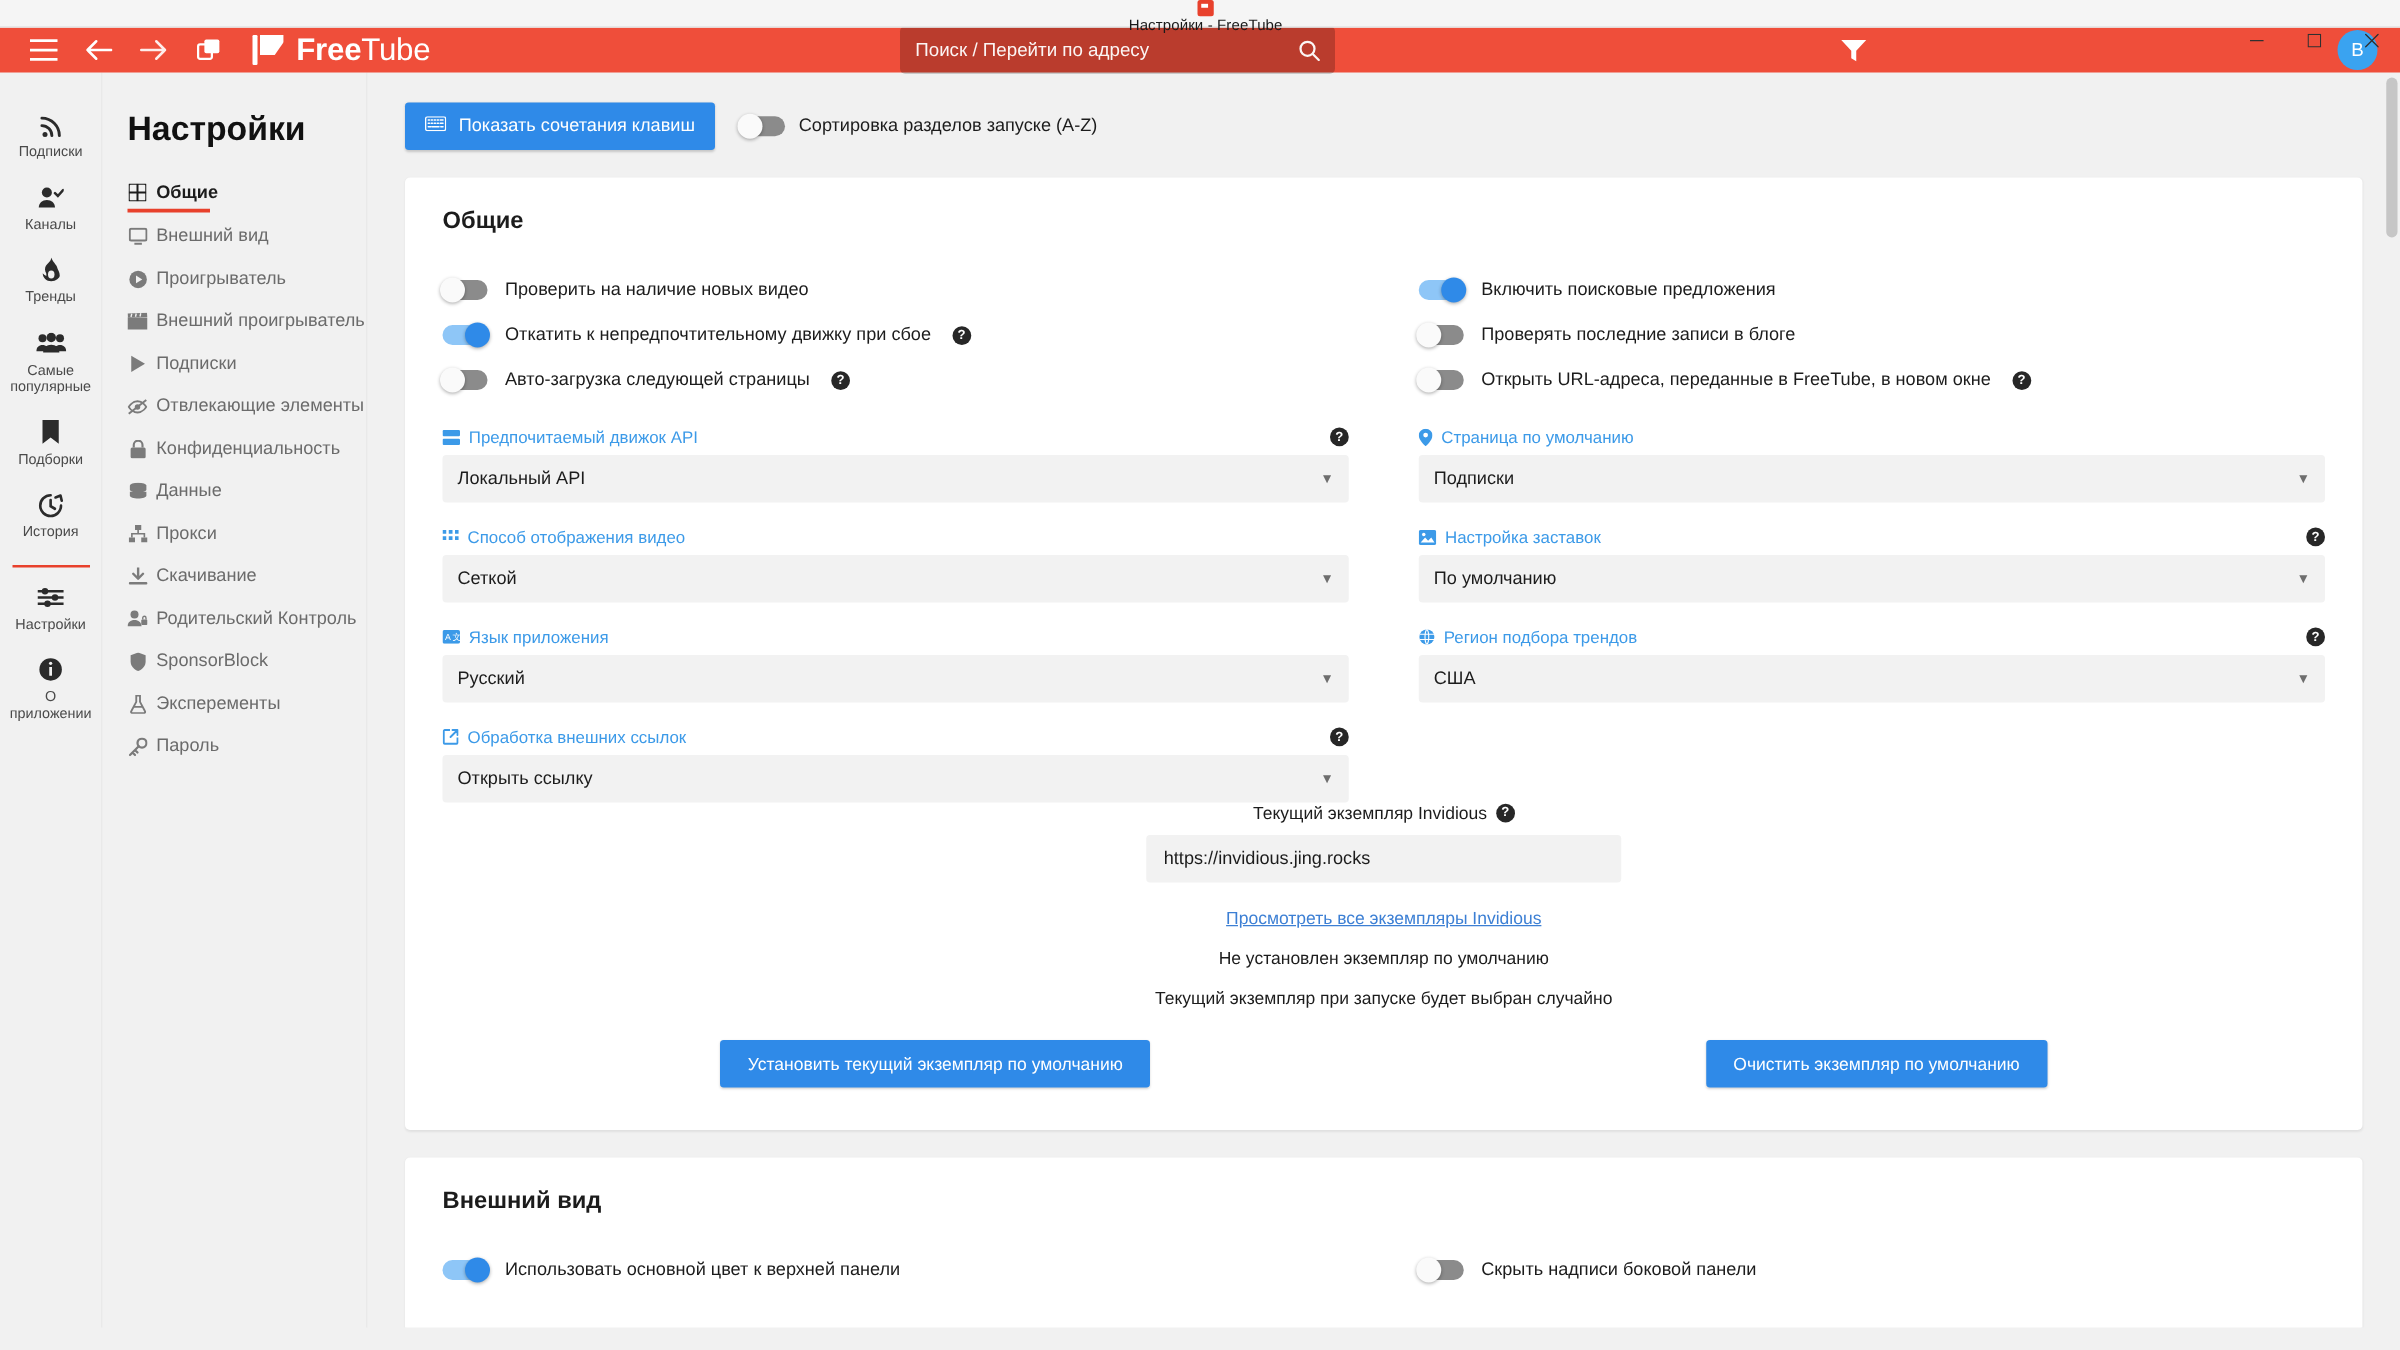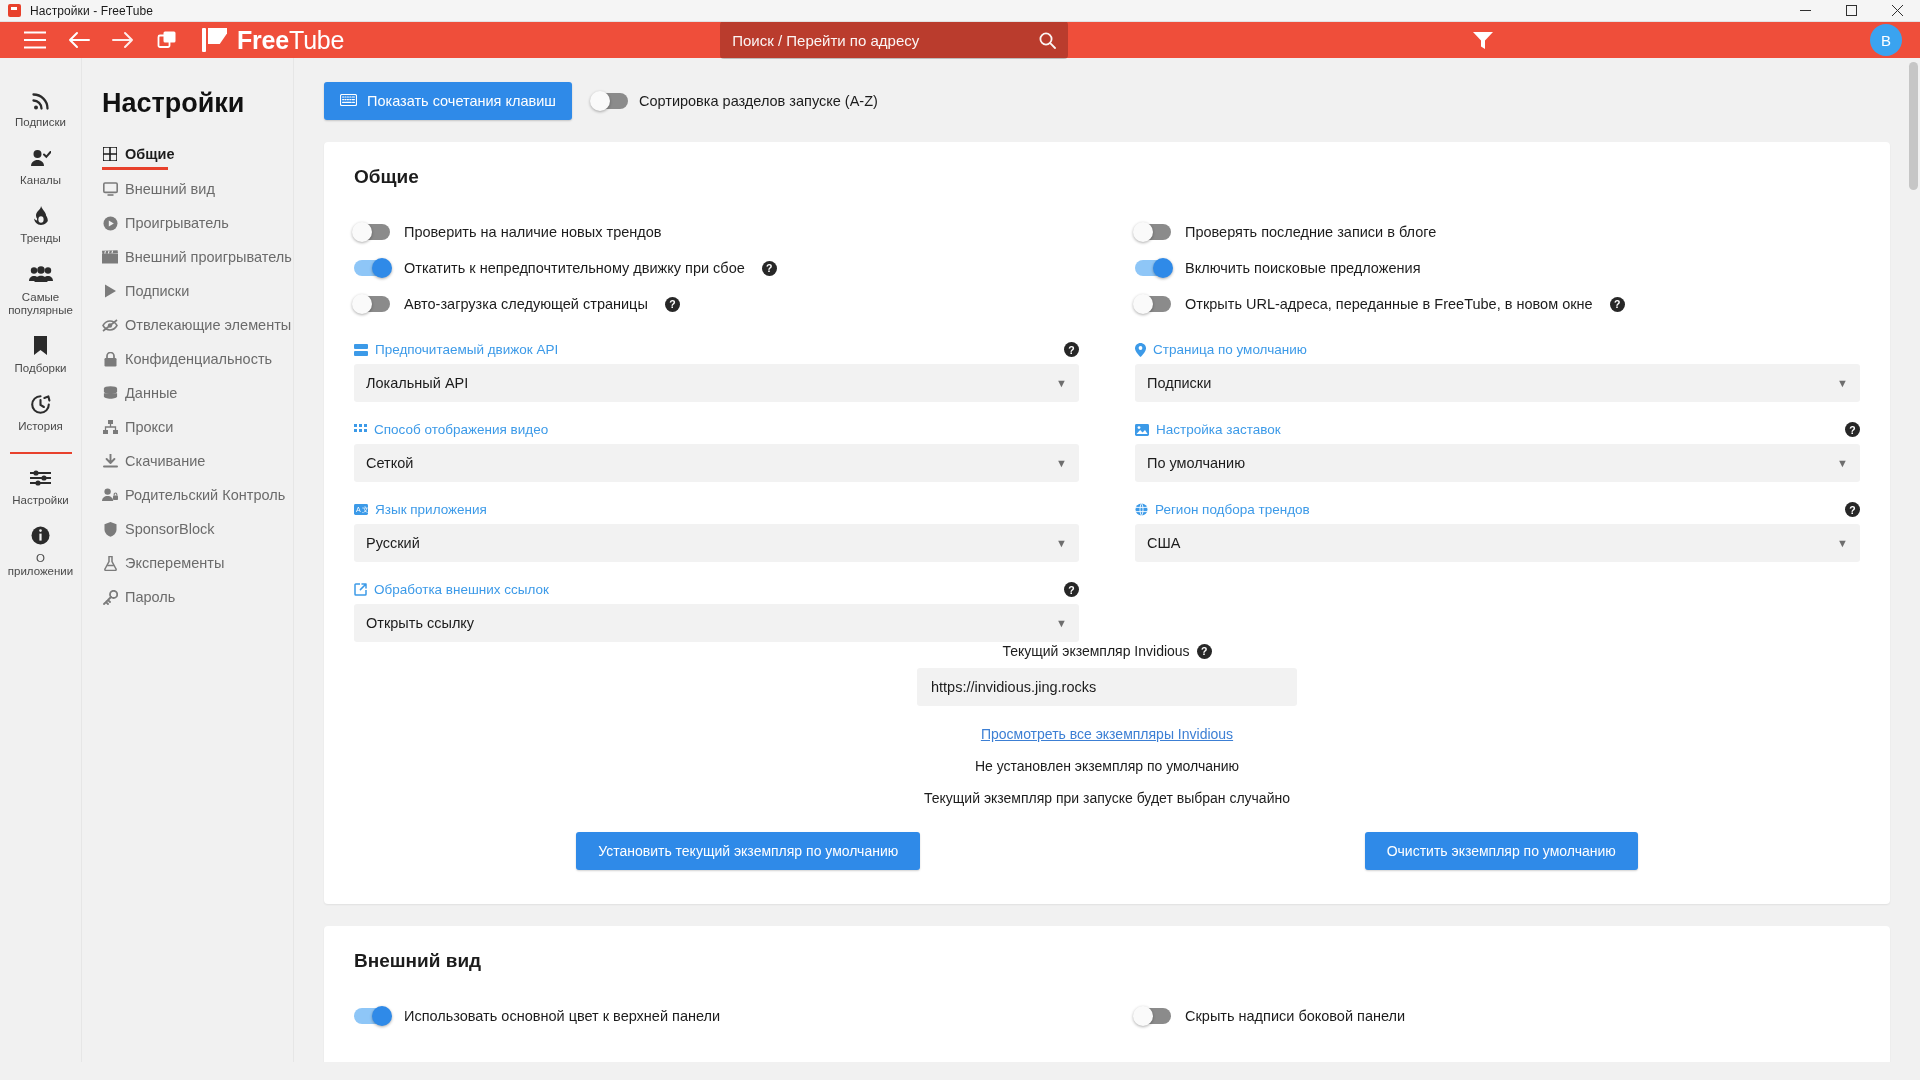--- a/index.html
+++ b/index.html
@@ -8,21 +8,21 @@
     overflow: hidden;
     font-family: "Liberation Sans", sans-serif;
     background: #f1f1f1;
   }
 
   
   .titlebar {
     height: 22px; background: #f5f5f5;
     display: flex; align-items: center;
     border-bottom: 1px solid #e2e2e2;
-    position: relative; z-index: 50;
+    position: relative; z-index: 50; flex-direction: column;
   }
   .tb-icon { width: 13px; height: 13px; margin-left: 8px; position: relative; flex: 0 0 auto; }
   .tb-icon .flagbox { position:absolute; inset:0; background:#e8412c; border-radius:2px; }
   .tb-icon .flagbox::after{
     content:""; position:absolute; left:3px; top:2.5px; width:6px; height:8px;
     background:#fff; clip-path: polygon(0 0,100% 0,100% 45%,0 45%,0 100%,0 100%);
   }
   .tb-title { margin-left: 9px; font-size: 12px; color: #1a1a1a; letter-spacing: .1px; }
   .tb-controls { margin-left: auto; display: flex; height: 100%; }
   .tb-btn {
@@ -510,50 +510,50 @@
       <div class="card">
         <div class="card-title">Общие</div>
 
         <div class="grid2">
 
           <div>
             <div class="sw-row">
               <span class="tgl off">
                   <span class="knob"></span>
                 </span>
-              <span class="sw-lbl">Проверить на наличие новых трендов</span>
+              <span class="sw-lbl">Проверить на наличие новых видео</span>
             </div>
             <div class="sw-row">
               <span class="tgl on">
                   <span class="knob"></span>
                 </span>
               <span class="sw-lbl">Откатить к непредпочтительному движку при сбое</span>
               <span class="help">?</span>
             </div>
             <div class="sw-row">
               <span class="tgl off">
                   <span class="knob"></span>
                 </span>
               <span class="sw-lbl">Авто-загрузка следующей страницы</span>
               <span class="help">?</span>
             </div>
           </div>
 
           <div>
             <div class="sw-row">
+              <span class="tgl on">
+                  <span class="knob"></span>
+                </span>
+              <span class="sw-lbl">Включить поисковые предложения</span>
+            </div>
+            <div class="sw-row">
               <span class="tgl off">
                   <span class="knob"></span>
                 </span>
               <span class="sw-lbl">Проверять последние записи в блоге</span>
-            </div>
-            <div class="sw-row">
-              <span class="tgl on">
-                  <span class="knob"></span>
-                </span>
-              <span class="sw-lbl">Включить поисковые предложения</span>
             </div>
             <div class="sw-row">
               <span class="tgl off">
                   <span class="knob"></span>
                 </span>
               <span class="sw-lbl">Открыть URL-адреса, переданные в FreeTube, в новом окне</span>
               <span class="help">?</span>
             </div>
           </div>
         </div>

